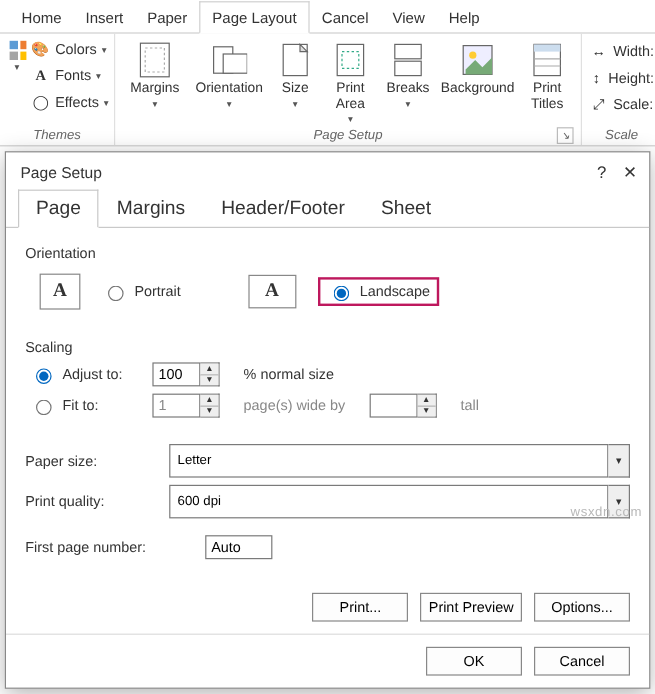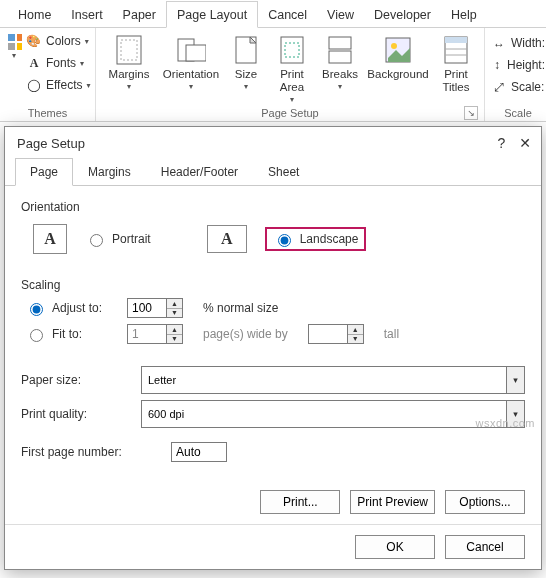--- a/index.html
+++ b/index.html
@@ -8,35 +8,35 @@
 
 .ribbon-tabs { display: flex; border-bottom: 1px solid #d0d0d0; height: 28px; align-items: flex-end; padding-left: 8px; }
 .ribbon-tab { padding: 6px 10px 5px; cursor: pointer; font-size: 12.5px; }
 .ribbon-tab.active { background: #fff; border: 1px solid #d0d0d0; border-bottom: 1px solid #fff; position: relative; top: 1px; }
 .hl-red { border: 2px solid #be185d; }
 
 
 .ribbon { display: flex; border-bottom: 1px solid #d0d0d0; height: 94px; }
 .group { border-right: 1px solid #e0e0e0; padding: 2px 6px 0; display: flex; flex-direction: column; justify-content: space-between; }
 .group-body { display: flex; align-items: flex-start; gap: 4px; }
-.group-label { text-align: center; font-size: 11px; color: #666; padding: 2px 0 2px; position: relative; }
+.group-label { text-align: center; font-size: 11px; color: #666; padding: 2px 0 2px; position: relative; font-style: italic; }
 .rbtn { display: flex; flex-direction: column; align-items: center; width: 54px; padding-top: 4px; cursor: pointer; }
 .rbtn .icon { width: 32px; height: 32px; display: flex; align-items: center; justify-content: center; }
 .rbtn .lab { font-size: 11.5px; text-align: center; line-height: 13px; margin-top: 2px; }
 .chev { font-size: 8px; color: #555; margin-top: 1px; }
 .mini-row { display: flex; align-items: center; gap: 4px; font-size: 12px; height: 22px; }
 .mini-icon { width: 16px; height: 16px; display: inline-flex; align-items: center; justify-content: center; }
 .launcher { position: absolute; right: 0; bottom: 1px; width: 14px; height: 14px; border: 1px solid #bcbcbc; display: flex; align-items: center; justify-content: center; font-size: 9px; cursor: pointer; }
 
 
 .dialog { position: absolute; top: 126px; left: 4px; width: 538px; background: #fff; border: 1px solid #888; box-shadow: 0 4px 18px rgba(0,0,0,.3); }
 .dlg-title { display: flex; justify-content: space-between; align-items: center; padding: 8px 10px 6px 12px; font-size: 13px; }
 .dlg-title .ctrls { display: flex; gap: 14px; font-size: 14px; }
 .dlg-tabs { display: flex; gap: 0; padding: 0 10px; border-bottom: 1px solid #c9c9c9; }
-.dlg-tab { padding: 6px 14px; font-size: 12px; cursor: pointer; border: 1px solid transparent; position: relative; top: 1px; }
+.dlg-tab { padding: 6px 14px; font-size: 16px; cursor: pointer; border: 1px solid transparent; position: relative; top: 1px; }
 .dlg-tab.active { border: 1px solid #c9c9c9; border-bottom: 1px solid #fff; background: #fff; }
 .dlg-body { padding: 8px 16px 12px; }
 .section-lbl { font-size: 12px; margin: 6px 0; }
 .orient-row { display: flex; align-items: center; gap: 18px; padding: 4px 0 10px 12px; }
 .orient-opt { display: flex; align-items: center; gap: 6px; }
 .pg-ico { width: 34px; height: 30px; border: 1px solid #888; display: flex; align-items: center; justify-content: center; font-family: serif; font-weight: bold; font-size: 16px; }
 .pg-ico.land { width: 40px; height: 28px; }
 input[type=radio] { accent-color: #0067c0; }
 .row { display: flex; align-items: center; gap: 20px; margin: 6px 0; }
 .spin { display: inline-flex; }
@@ -58,21 +58,20 @@
 </head>
 <body>
 
 <div class="ribbon-tabs">
   <div class="ribbon-tab">Home</div>
   <div class="ribbon-tab">Insert</div>
   <div class="ribbon-tab">Paper</div>
   <div class="ribbon-tab active hl-red">Page Layout</div>
   <div class="ribbon-tab">Cancel</div>
   <div class="ribbon-tab">View</div>
-  <div class="ribbon-tab">Developer</div>
   <div class="ribbon-tab">Help</div>
 </div>
 
 <div class="ribbon">
 
   <div class="group" style="width:96px">
     <div class="group-body" style="flex-direction:row;">
       <div style="display:flex;flex-direction:column;align-items:center;width:22px;padding-top:4px">
         <span class="mini-icon">
             <svg width="20" height="20">

